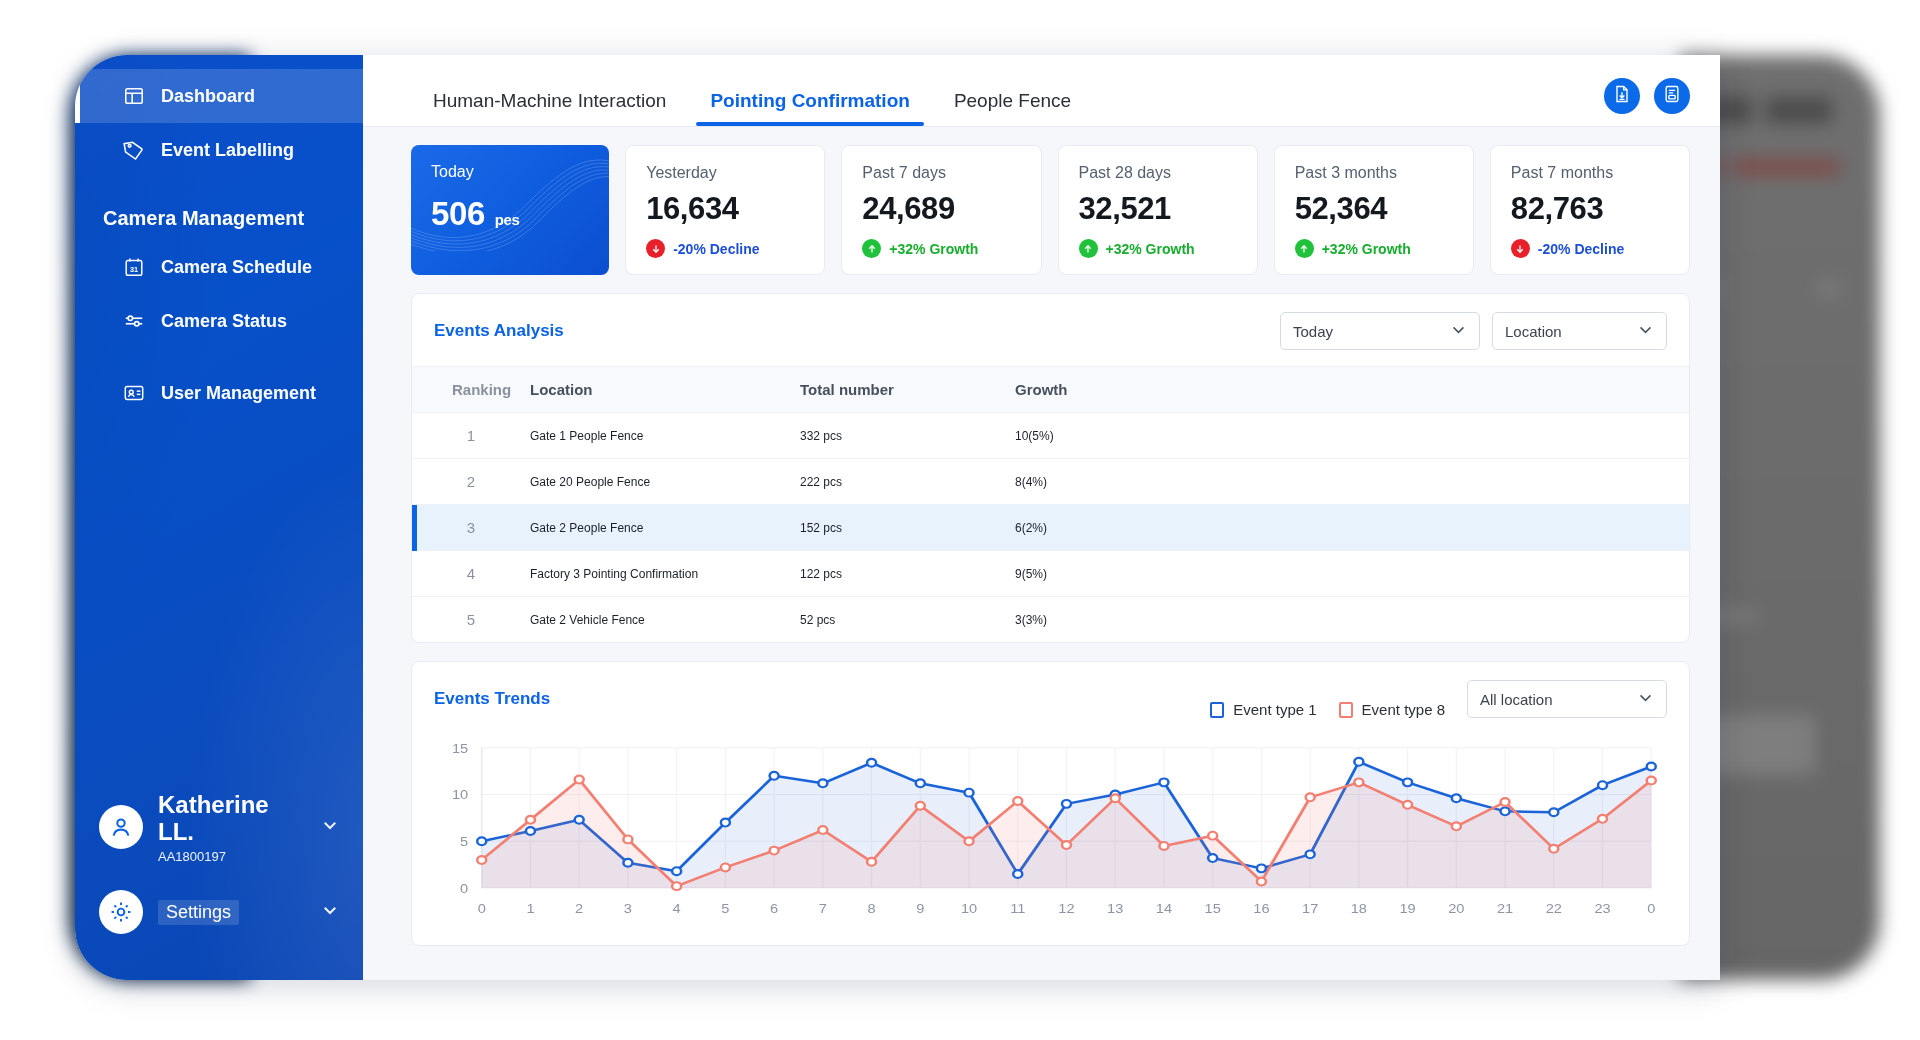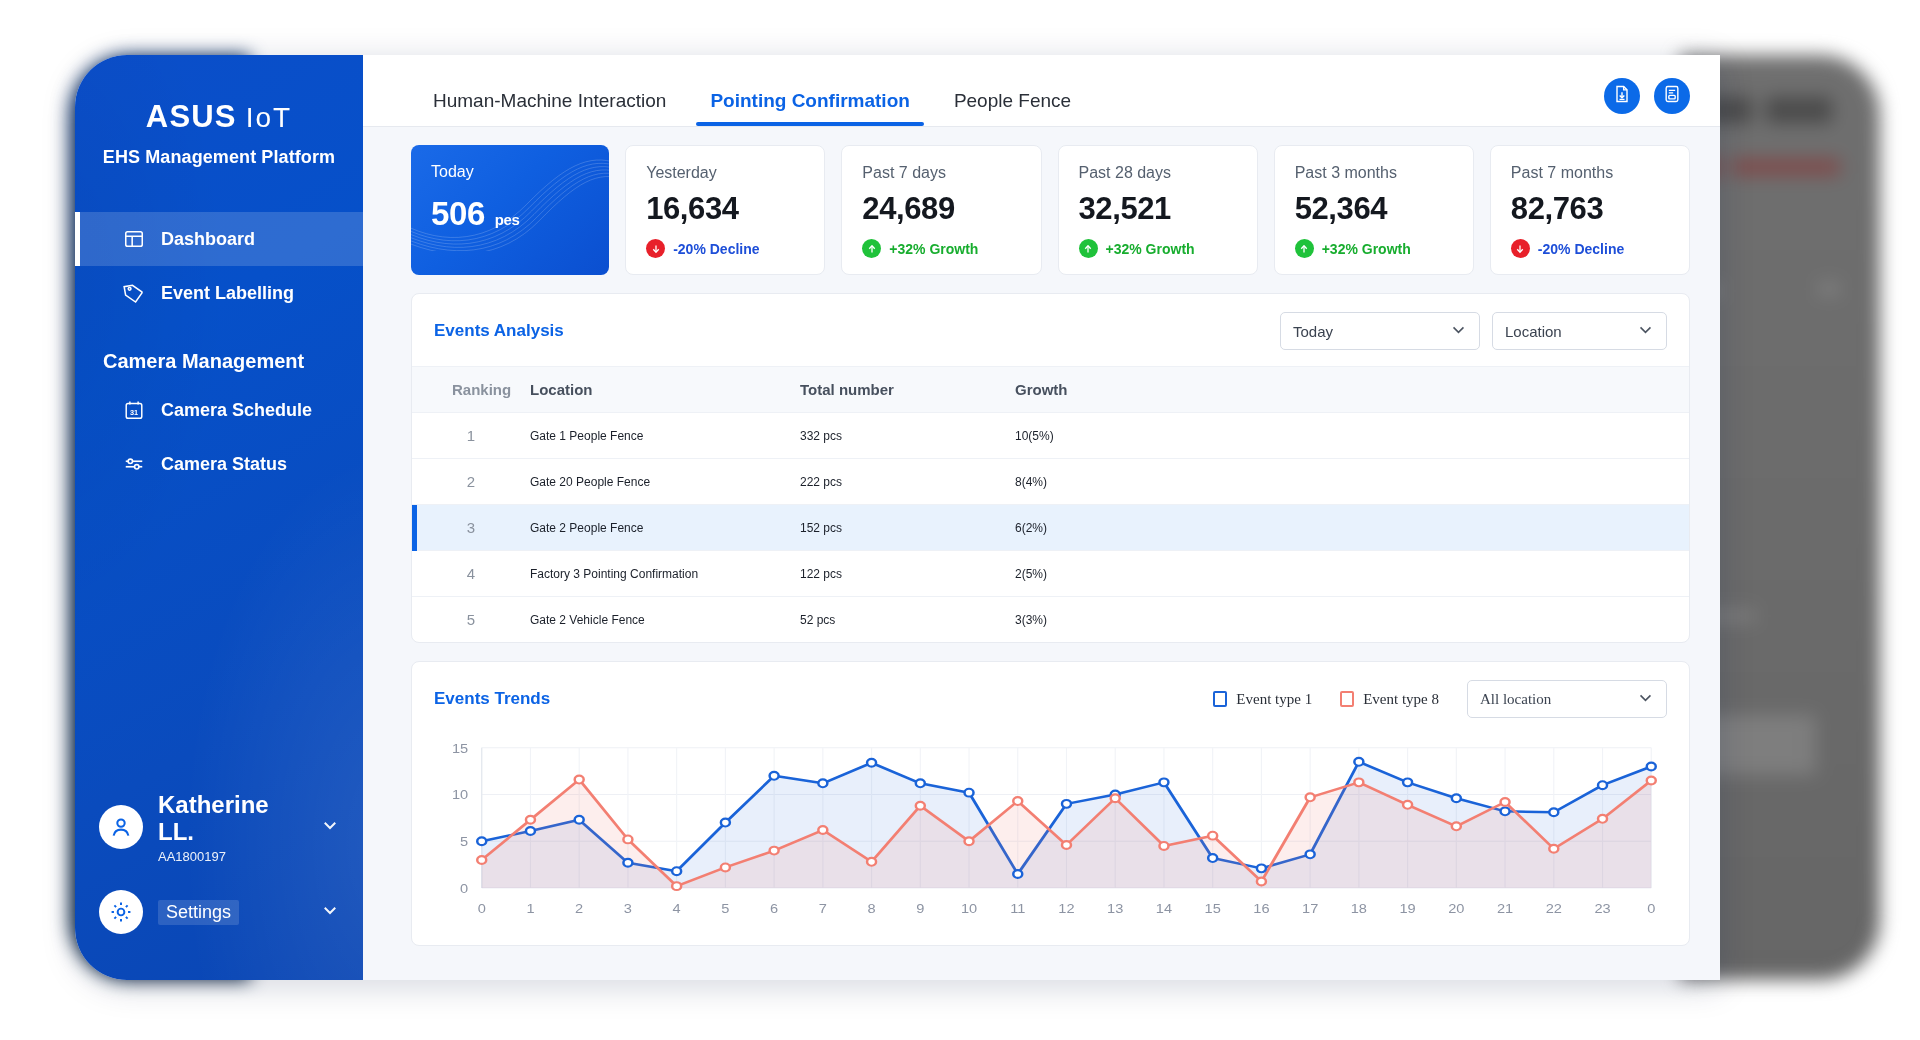--- a/index.html
+++ b/index.html
@@ -180,21 +180,21 @@
   .c-loc  { width:270px; }
   .c-num  { width:215px; }
   .c-grw  { }
   thead .c-rank { text-align:left; padding-left:40px; }
   tbody tr.sel { background:#e8f2fd; position:relative; }
   tbody tr.sel td:first-child::before{
     content:""; position:absolute; left:0; top:0; bottom:0; width:5px; background:#0b63e5;
   }
 
   
-  .legend { margin-left:auto; display:flex; align-items:center; gap:28px;font-family:Liberation Serif, serif; }
+  .legend { margin-left:auto; display:flex; align-items:flex-end; gap:22px; }
   .lg { display:flex; align-items:center; gap:9px; font-size:15px; color:#2a2f38;}
   .lg .sw { width:14px; height:16px; border-radius:2px; border:2px solid; background:#fff;}
   .chart-wrap { padding: 6px 22px 20px 18px; }
   svg.chart { display:block; width:100%; height:185px; }
   .ax-lbl { font-size:13px; fill:#8d94a3; font-family:"Liberation Sans",sans-serif; }
 </style>
 </head>
 <body>
 
 <div id="stage">
@@ -217,27 +217,20 @@
     <div class="ghost red" style="left:52px;top:104px;width:108px;height:16px"></div>
     <div class="ghost light" style="left:12px;top:230px;width:30px;height:12px"></div>
     <div class="ghost light" style="left:138px;top:228px;width:22px;height:12px"></div>
     <div class="ghost light" style="left:16px;top:555px;width:60px;height:12px"></div>
     <div class="ghost light" style="left:16px;top:660px;width:120px;height:60px"></div>
   </div>
 
   <div id="window">
 
     <aside id="sidebar">
-      <div class="brand">
-        <div class="brand-logo">
-          <span>ASUS</span>
-          <span class="iot">IoT</span>
-        </div>
-        <div class="brand-sub">EHS Management Platform</div>
-      </div>
 
       <nav class="nav">
         <div class="nav-item active">
           <span class="ico">
             <svg viewBox="0 0 24 24" fill="none" stroke="#fff" stroke-width="1.7">
               <rect x="3" y="4" width="18" height="16" rx="2"></rect>
                 <line x1="3" y1="9" x2="21" y2="9"></line>
                 <line x1="10" y1="9" x2="10" y2="20"></line>
             </svg>
           </span>
@@ -275,20 +268,32 @@
                 <line x1="3" y1="15" x2="21" y2="15"></line>
               <circle cx="8" cy="9" r="2.4" fill="#0a50c9"></circle>
                 <circle cx="15" cy="15" r="2.4" fill="#0a50c9"></circle>
             </svg>
           </span>
           <span>Camera Status</span>
         </div>
 
         <div class="nav-gap"></div>
 
+        <div class="nav-item">
+          <span class="ico">
+            <svg viewBox="0 0 24 24" fill="none" stroke="#fff" stroke-width="1.6">
+              <rect x="2.5" y="5" width="19" height="14" rx="2"></rect>
+              <circle cx="9" cy="11" r="2.1"></circle>
+                <path d="M5.8 16c.6-1.6 1.9-2.4 3.2-2.4s2.6.8 3.2 2.4"></path>
+              <line x1="15" y1="10" x2="19" y2="10"></line>
+                <line x1="15" y1="13.5" x2="19" y2="13.5"></line>
+            </svg>
+          </span>
+          <span>User Management</span>
+        </div>
       </nav>
 
       <div class="side-bottom">
         <div class="side-row">
           <span class="avatar-circle">
             <svg viewBox="0 0 24 24" fill="none" stroke="#0b63e5" stroke-width="1.9">
               <circle cx="12" cy="8.4" r="3.4"></circle>
                 <path d="M5.2 20c.7-3.7 3.5-5.6 6.8-5.6s6.1 1.9 6.8 5.6"></path>
             </svg>
           </span>
@@ -502,21 +507,21 @@
               <tr class="sel">
                 <td class="c-rank">3</td>
                 <td class="c-loc">Gate 2 People Fence</td>
                 <td class="c-num">152 pcs</td>
                 <td class="c-grw">6(2%)</td>
               </tr>
               <tr>
                 <td class="c-rank">4</td>
                 <td class="c-loc">Factory 3 Pointing Confirmation</td>
                 <td class="c-num">122 pcs</td>
-                <td class="c-grw">2(5%)</td>
+                <td class="c-grw">9(5%)</td>
               </tr>
               <tr>
                 <td class="c-rank">5</td>
                 <td class="c-loc">Gate 2 Vehicle Fence</td>
                 <td class="c-num">52 pcs</td>
                 <td class="c-grw">3(3%)</td>
               </tr>
             </tbody>
           </table>
         </section>

